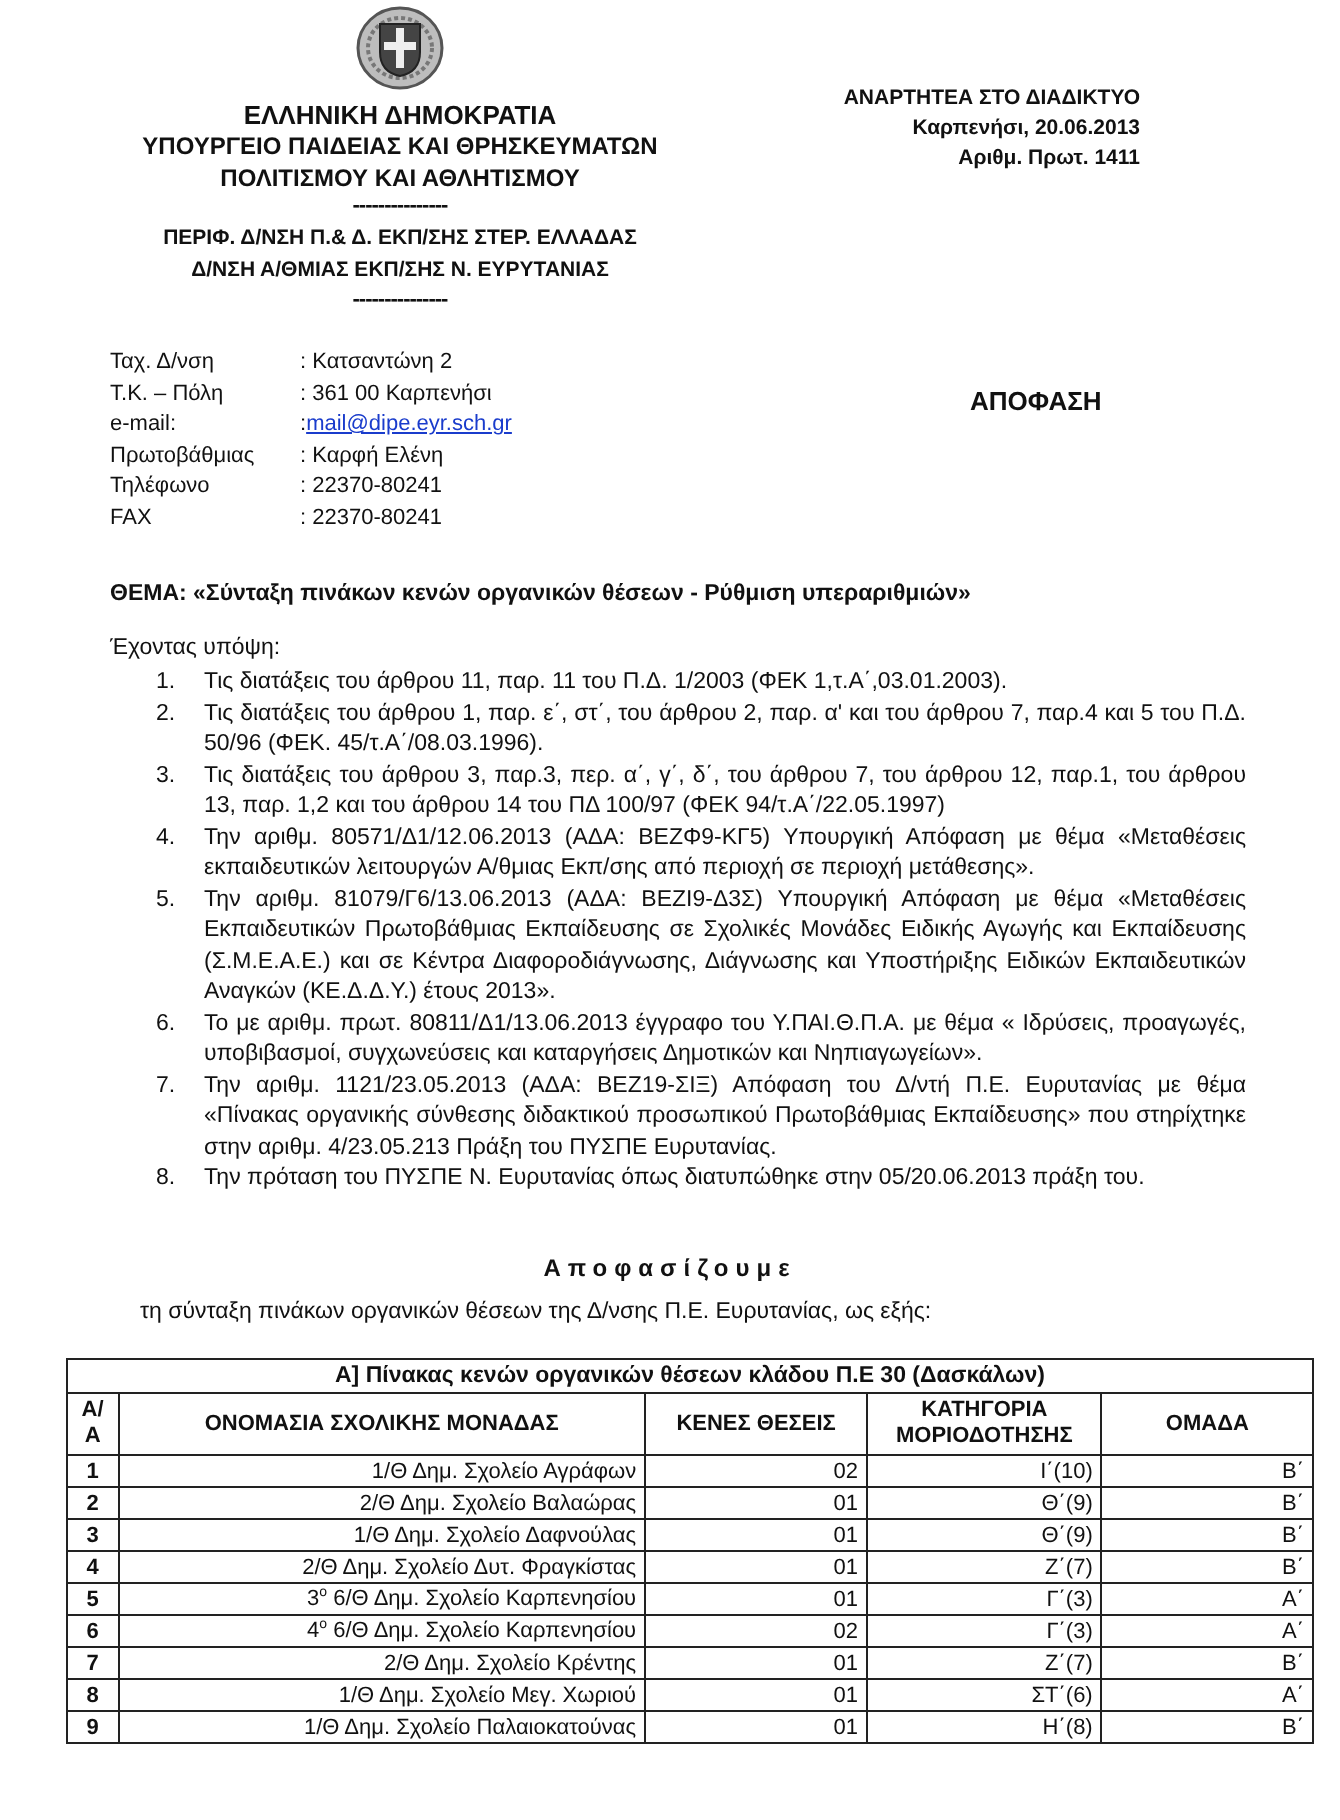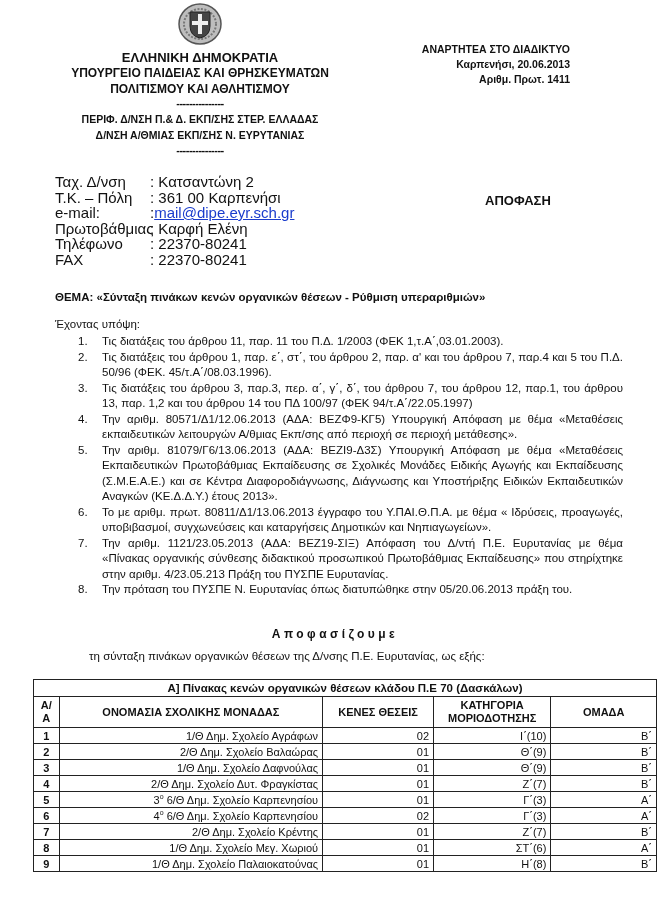--- a/index.html
+++ b/index.html
@@ -12,32 +12,32 @@
     .hdr-center { left: 40px; width: 320px; text-align: center; font-weight: bold; }
     .hdr-line1 { top: 50px; font-size: 13px; }
     .hdr-line2 { top: 66px; font-size: 12px; }
     .hdr-line3 { top: 82px; font-size: 12px; }
     .hdr-dash1 { top: 97px; font-size: 11px; letter-spacing: -0.5px; }
     .hdr-line4 { top: 113px; font-size: 10.5px; }
     .hdr-line5 { top: 129px; font-size: 10.5px; }
     .hdr-dash2 { top: 144px; font-size: 11px; letter-spacing: -0.5px; }
     .right-hdr { left: 420px; width: 150px; text-align: right; font-weight: bold; font-size: 10.5px; line-height: 15px; top: 42px; }
     .apofasi { left: 485px; top: 193px; font-weight: bold; font-size: 13px; }
-    .contact { left: 55px; top: 174px; font-size: 15px; line-height: 15.5px; }
+    .contact { left: 55px; top: 174px; font-size: 11px; line-height: 15.5px; }
     .contact .row { display: flex; }
     .contact .lbl { width: 95px; }
     .contact a { color: #1a3ccc; text-decoration: underline; }
     .thema { left: 55px; top: 291px; font-weight: bold; font-size: 11.5px; }
     .echontas { left: 55px; top: 318px; font-size: 11.5px; }
     .list { left: 78px; top: 334px; width: 545px; font-size: 11.5px; line-height: 15.5px; }
     .list .item { display: flex; text-align: justify; }
     .list .num { width: 24px; flex: none; }
     .list .txt { flex: 1; }
     .apofasizoume { left: 0; width: 670px; top: 627px; text-align: center; font-weight: bold; font-size: 12px; letter-spacing: 3.5px; }
-    .syntaxi { left: 89px; top: 650px; font-size: 11.5px; }
+    .syntaxi { left: 70px; top: 650px; font-size: 11.5px; }
     table.main {
       position: absolute; left: 33px; top: 679px; width: 624px;
       border-collapse: collapse; font-size: 11px;
     }
     table.main td, table.main th { border: 1px solid #222; padding: 0 4px; height: 15px; text-align: right; }
     table.main .title-row td { text-align: center; font-weight: bold; font-size: 11.5px; height: 16px; }
     table.main th { font-weight: bold; text-align: center; font-size: 11px; height: 30px; line-height: 13px; }
     table.main td.c { }
     table.main td.aa { font-weight: bold; text-align: center; }
     .col-aa { width: 24px; }
@@ -147,21 +147,21 @@
 <table class="main">
   <colgroup>
     <col class="col-aa">
       <col class="col-name">
       <col class="col-kenes">
       <col class="col-kat">
       <col class="col-omada">
   </colgroup>
   <tbody>
       <tr class="title-row">
-    <td colspan="5">Α] Πίνακας κενών οργανικών θέσεων κλάδου Π.Ε 70 (Δασκάλων)</td>
+    <td colspan="5">Α] Πίνακας κενών οργανικών θέσεων κλάδου Π.Ε 30 (Δασκάλων)</td>
   </tr>
   <tr>
     <th>Α/Α</th>
     <th>ΟΝΟΜΑΣΙΑ ΣΧΟΛΙΚΗΣ ΜΟΝΑΔΑΣ</th>
     <th>ΚΕΝΕΣ ΘΕΣΕΙΣ</th>
     <th>ΚΑΤΗΓΟΡΙΑ ΜΟΡΙΟΔΟΤΗΣΗΣ</th>
     <th>ΟΜΑΔΑ</th>
   </tr>
   </tbody>
     <tbody id="rows">

